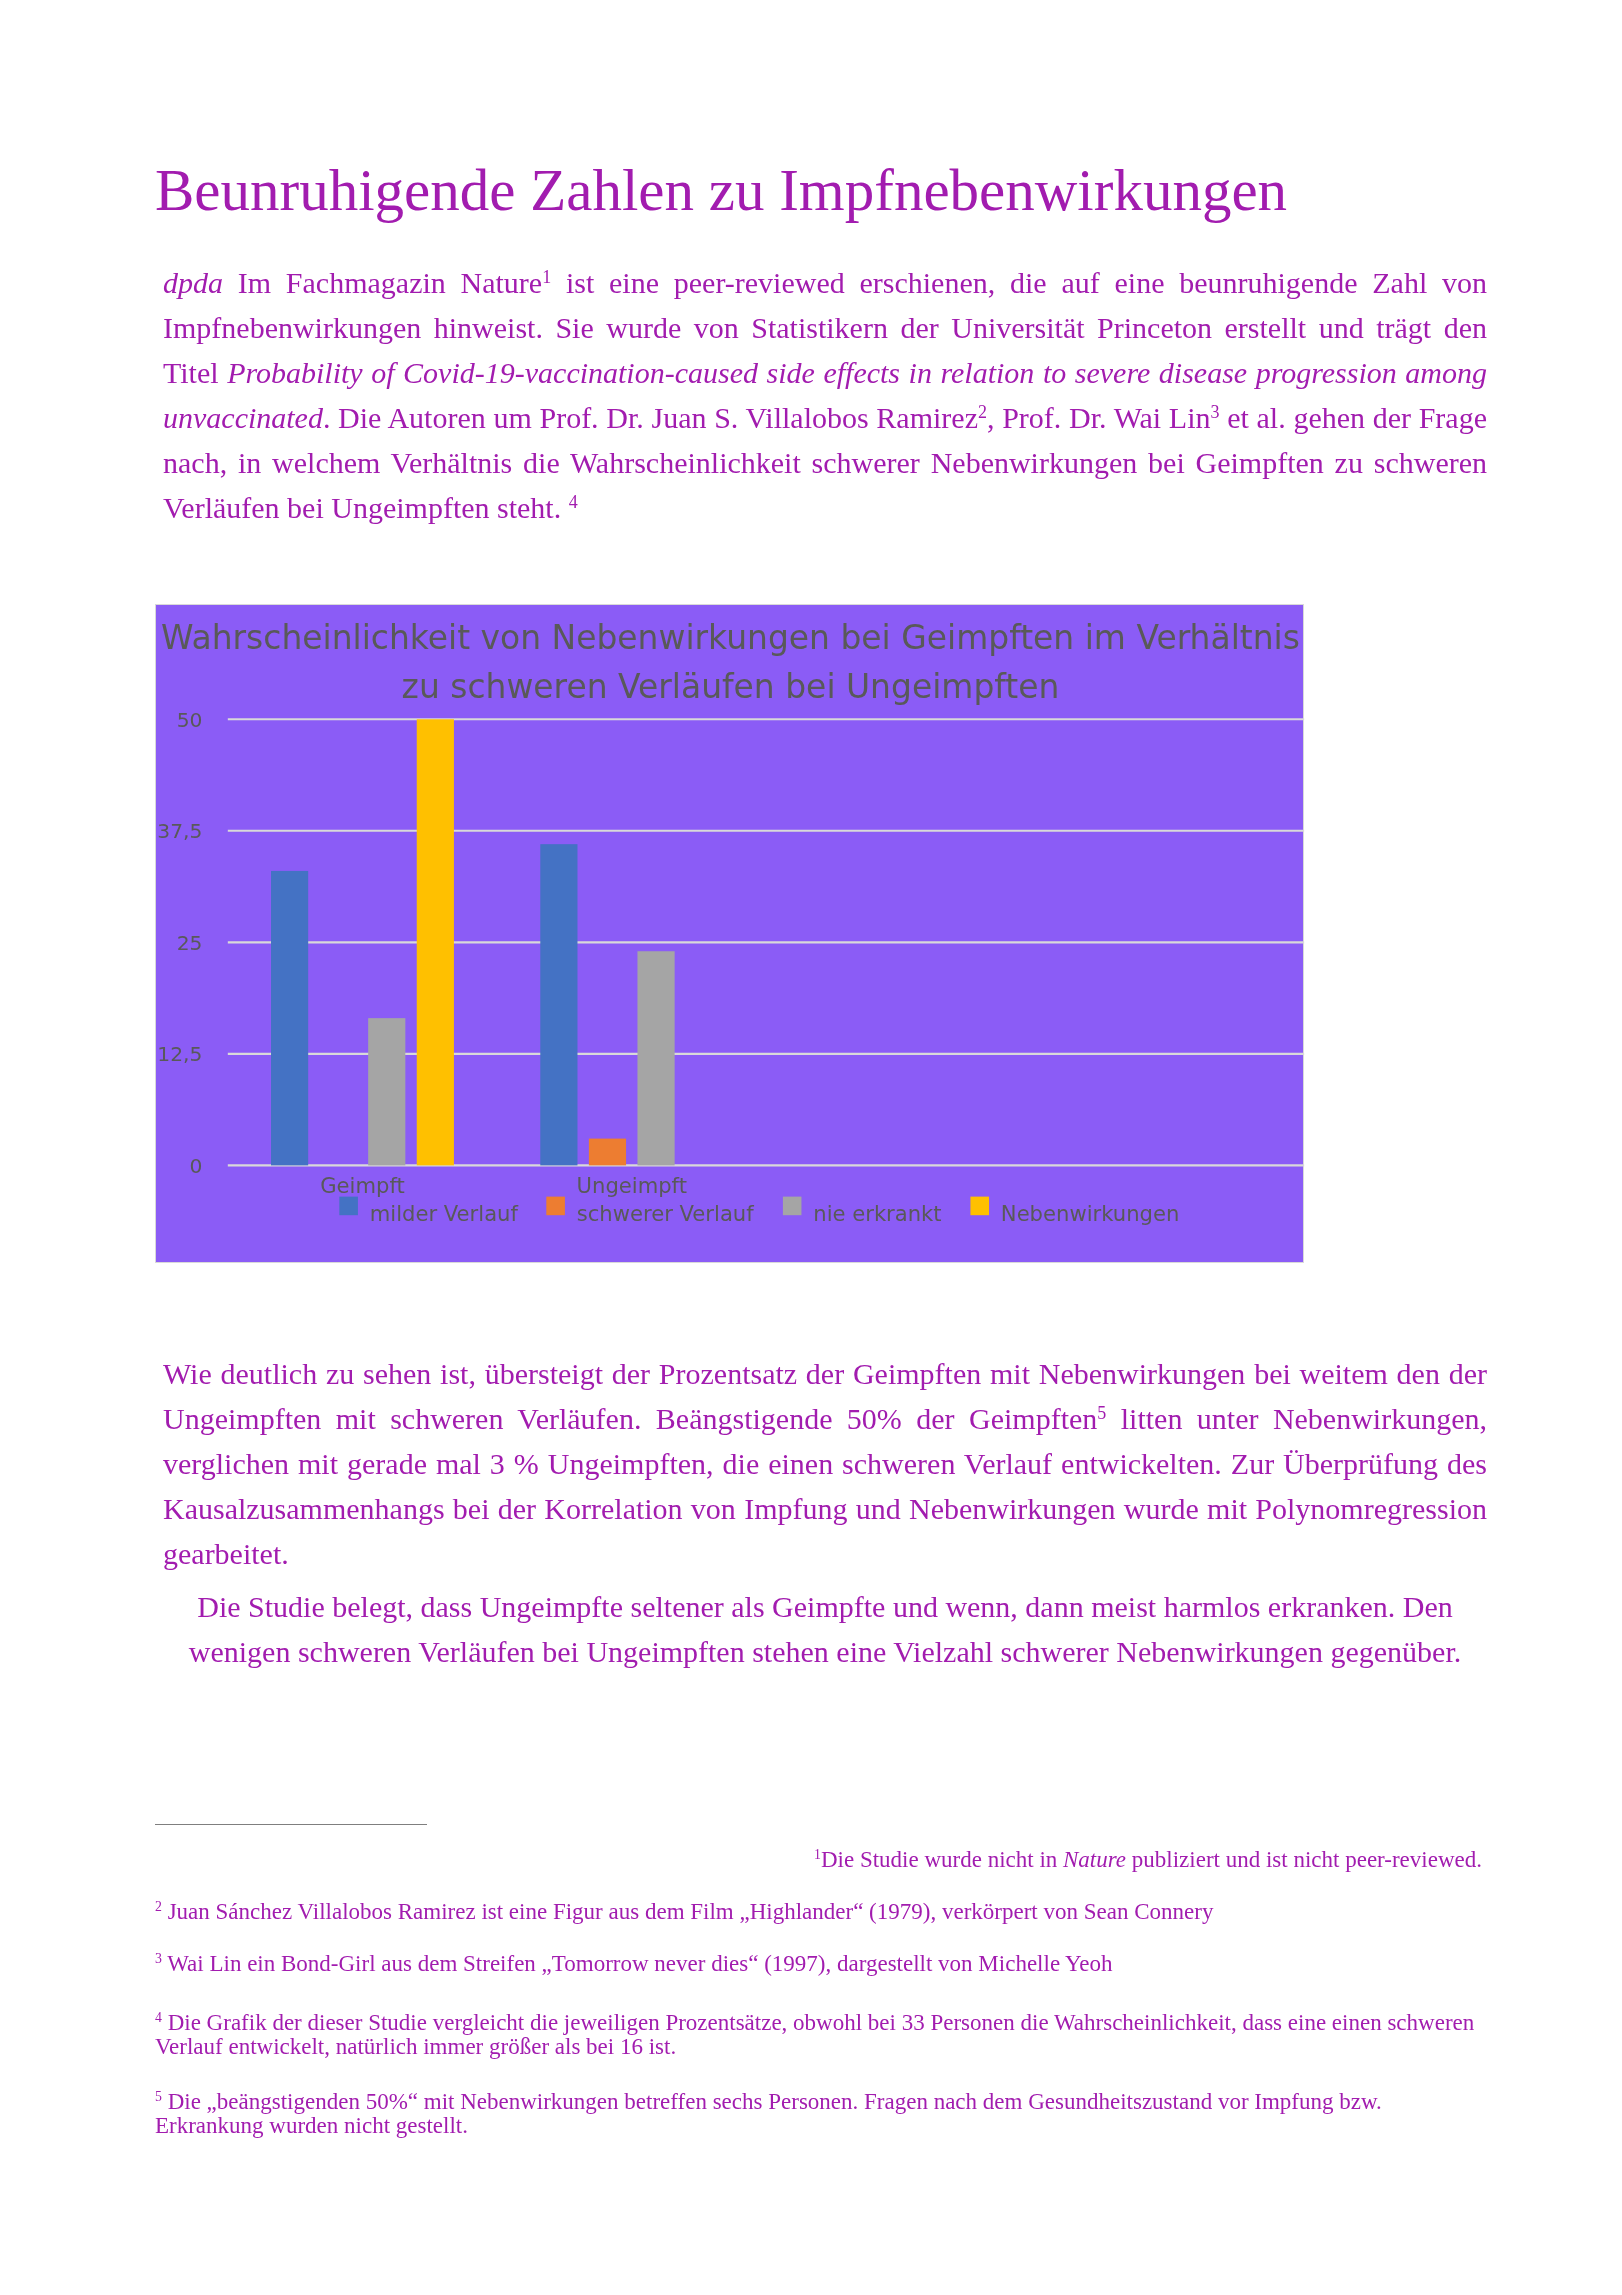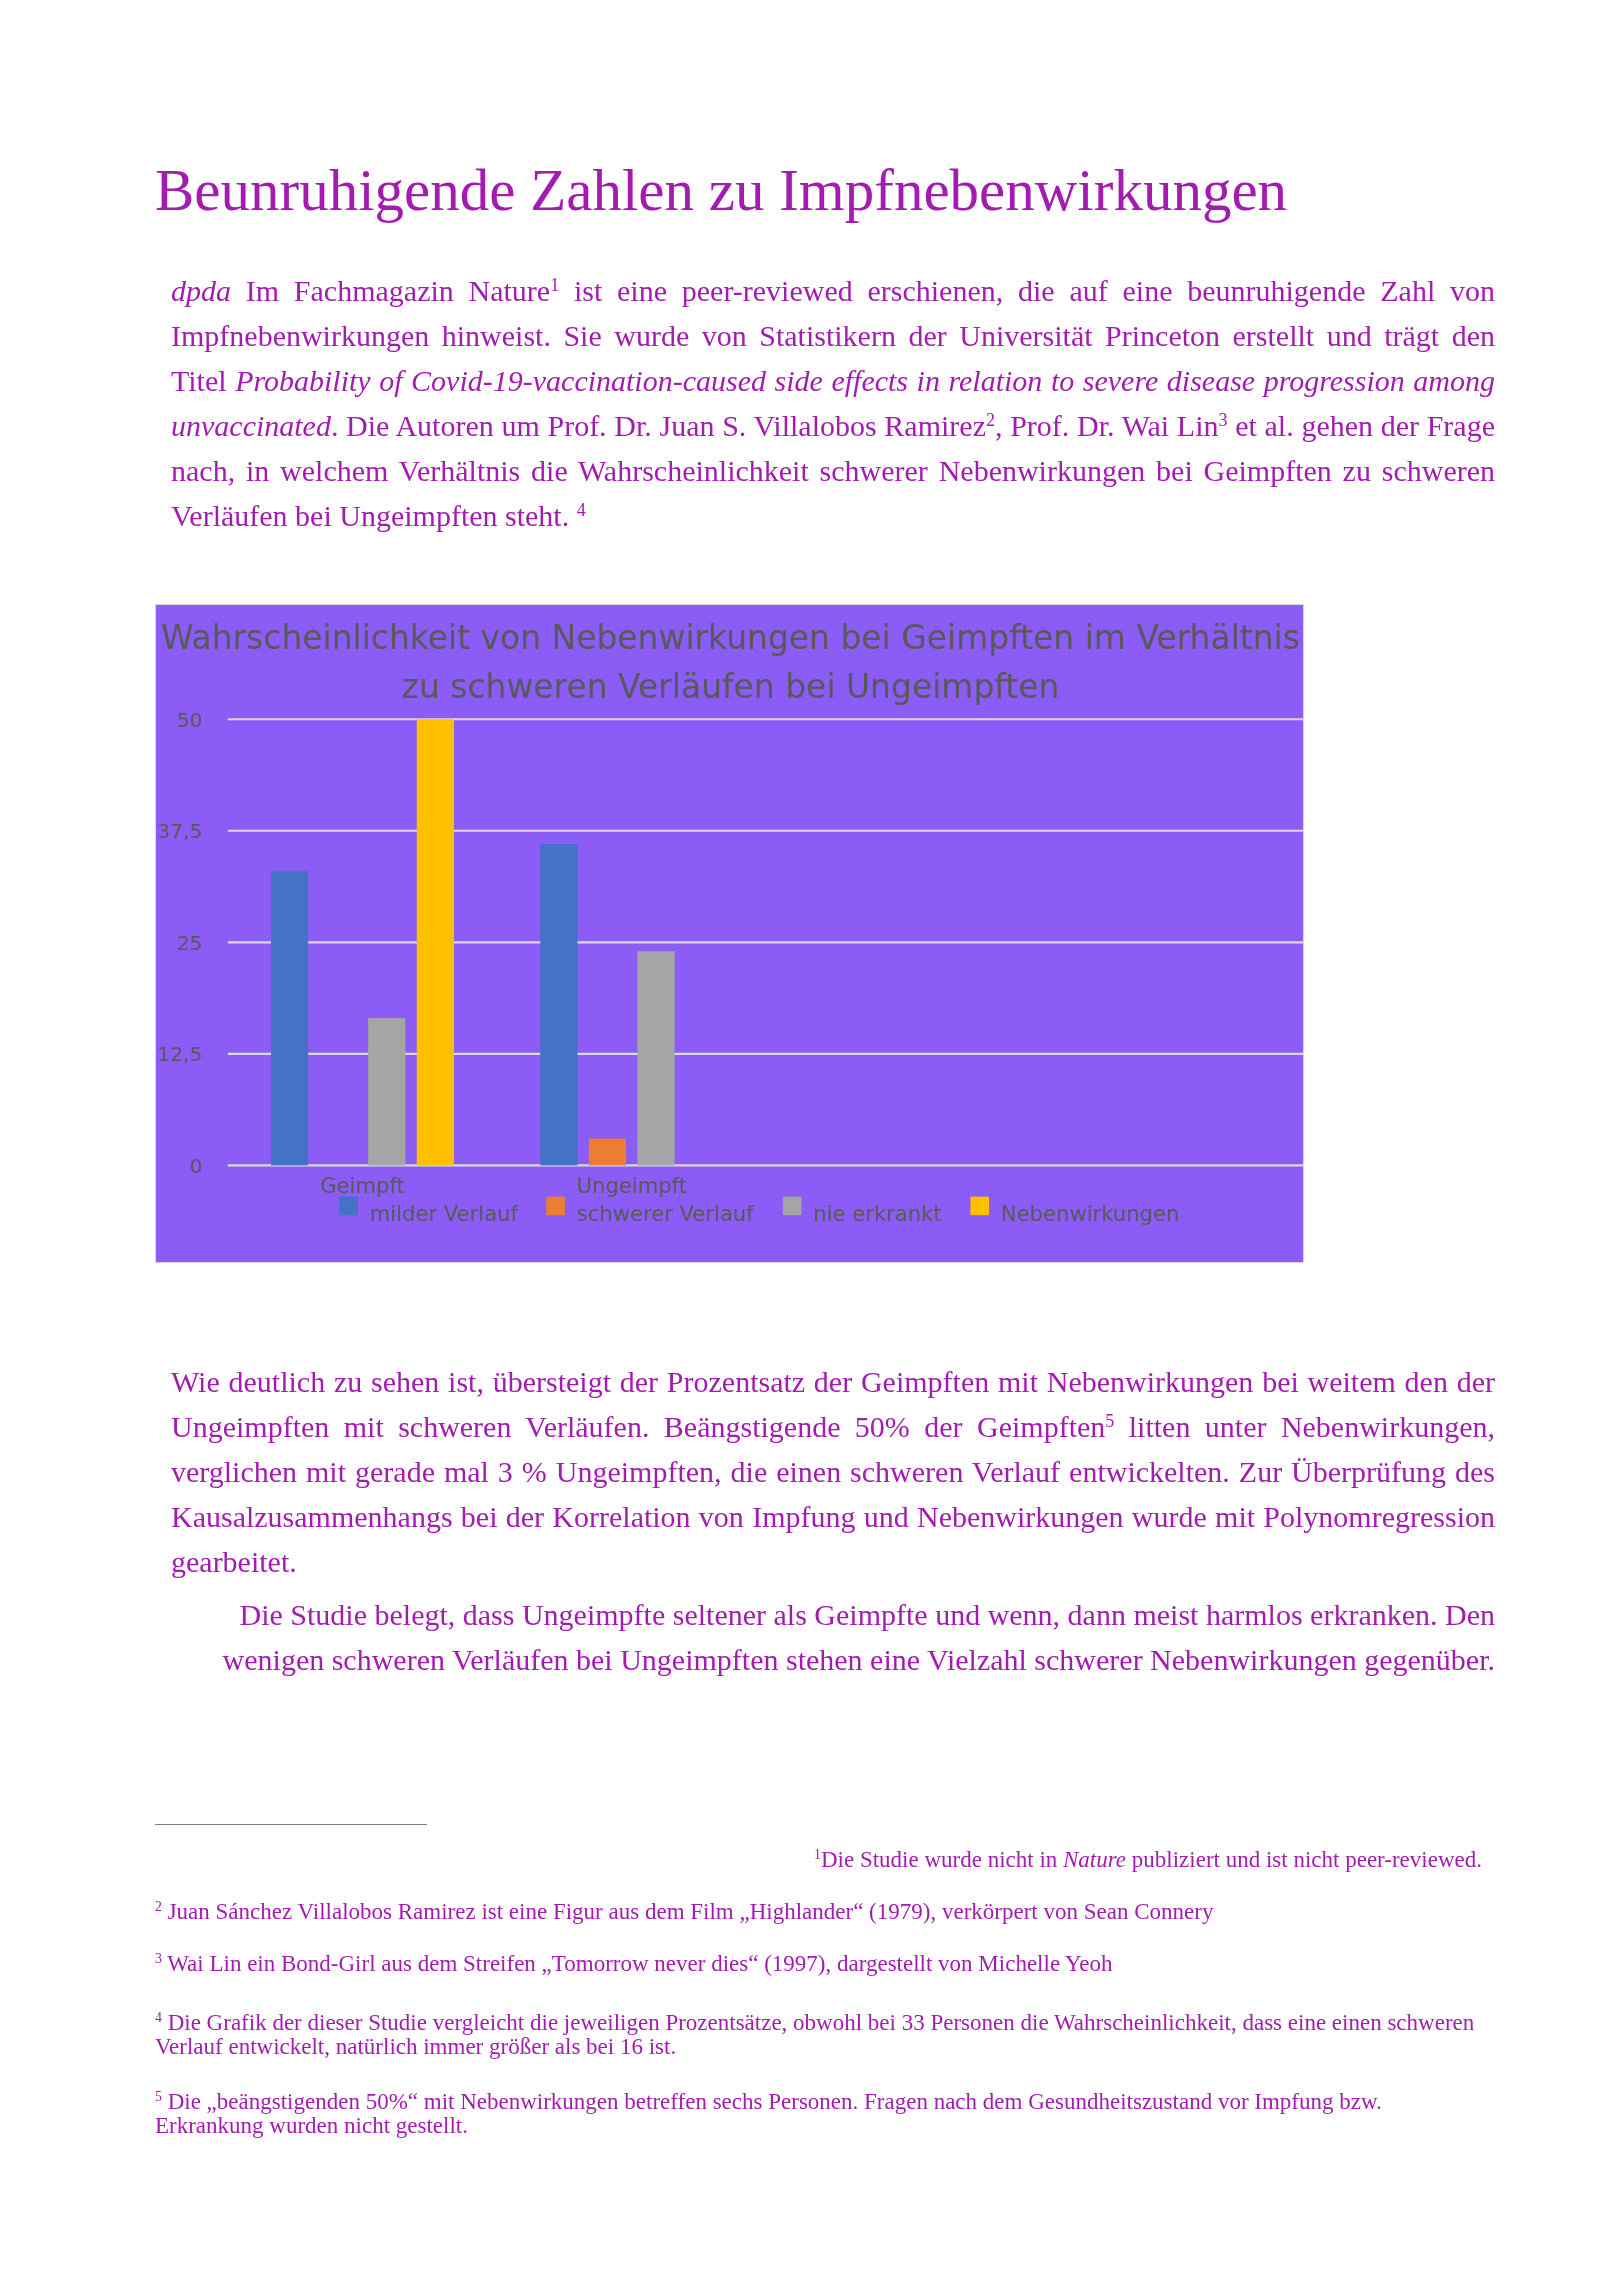--- a/index.html
+++ b/index.html
@@ -6,25 +6,25 @@
   body { width: 1623px; height: 2295px; position: relative; overflow: hidden; }
   .serif { font-family: "Liberation Serif", "DejaVu Serif", serif; color: #a21caf; }
   .sans { font-family: "DejaVu Sans", "Liberation Sans", sans-serif; }
 
   #headline {
     position: absolute; left: 155px; top: 156px; width: 1327px;
     font-size: 59px; line-height: 68px; margin: 0; font-weight: normal;
   }
   .para {
     position: absolute; left: 155px; width: 1324px;
-    font-size: 30px; line-height: 45px; margin: 16px; text-align: justify;
+    font-size: 30px; line-height: 45px; margin: 8px; text-align: justify;
   }
   #para1 { top: 252px; }
   #para2 { top: 1343px; }
-  #para3 { top: 1576px; text-align: right; }
+  #para3 { top: 1576px; text-align: center; }
   .para i, .fn i { font-style: italic; }
   sup { font-size: 0.6em; line-height: 0; vertical-align: 0.55em; }
 
   
   #chart {
     position: absolute; left: 155px; top: 604px; width: 1149px; height: 659px;
     border: 0.8px solid #d9d9d9; box-sizing: border-box; background: #8b5cf6;
   }
   #chart svg { position: absolute; left: 0; top: 0; }
   .chart-title { font-size: 39px; fill: #595959; }

